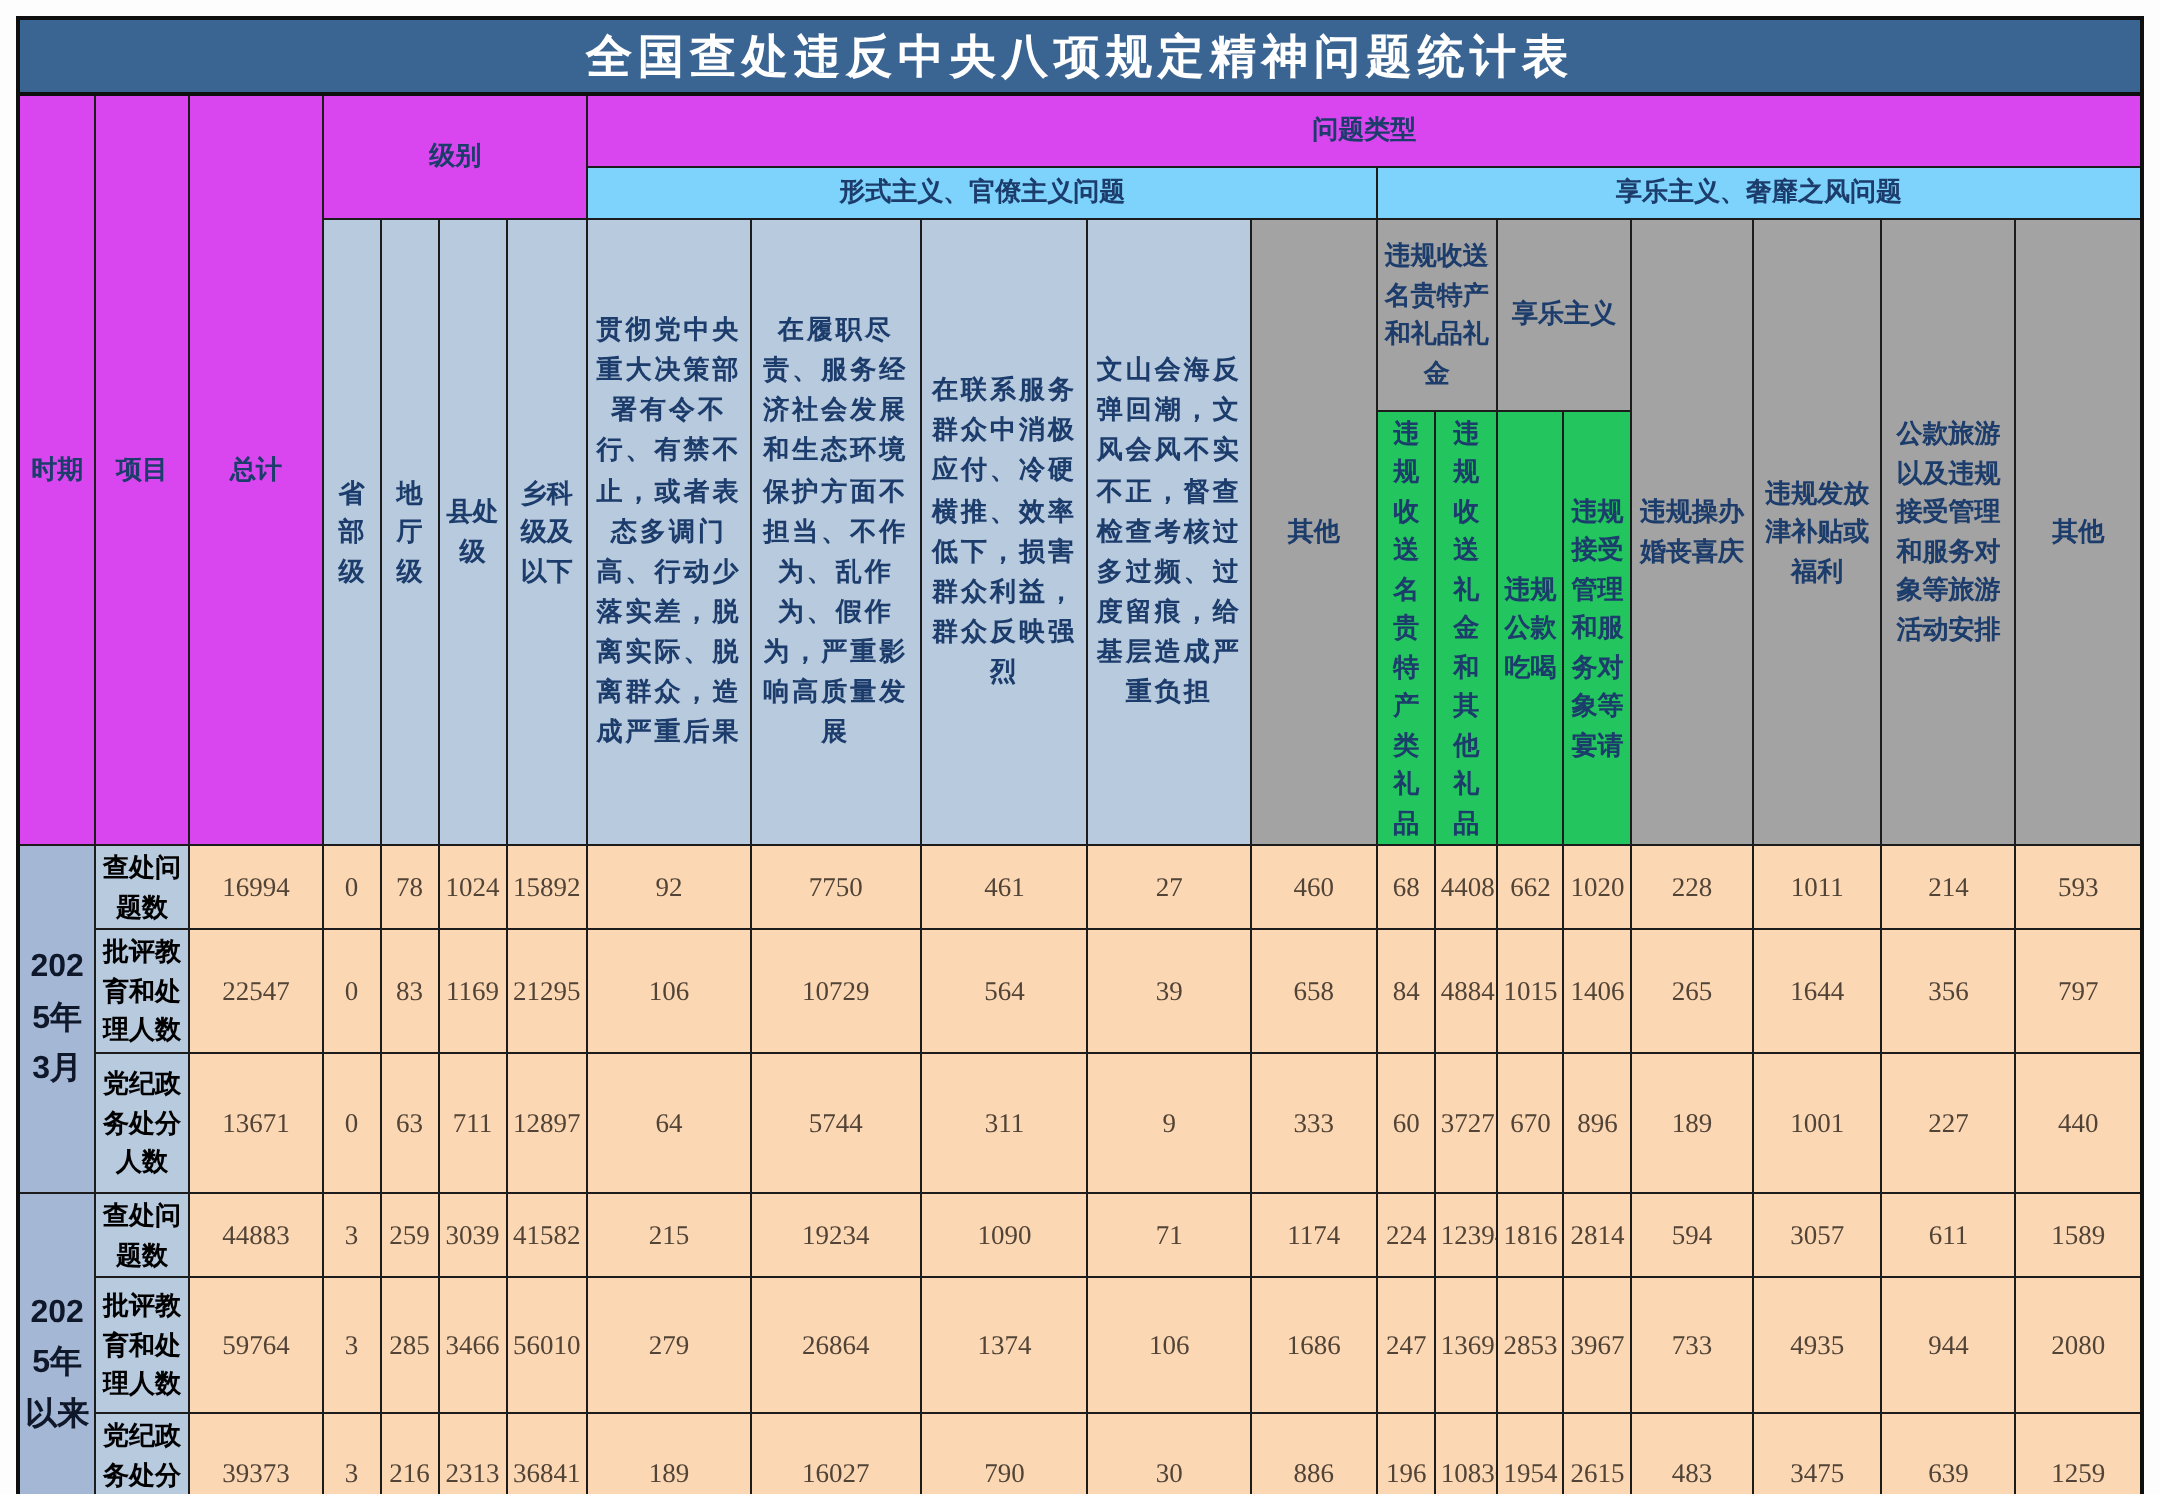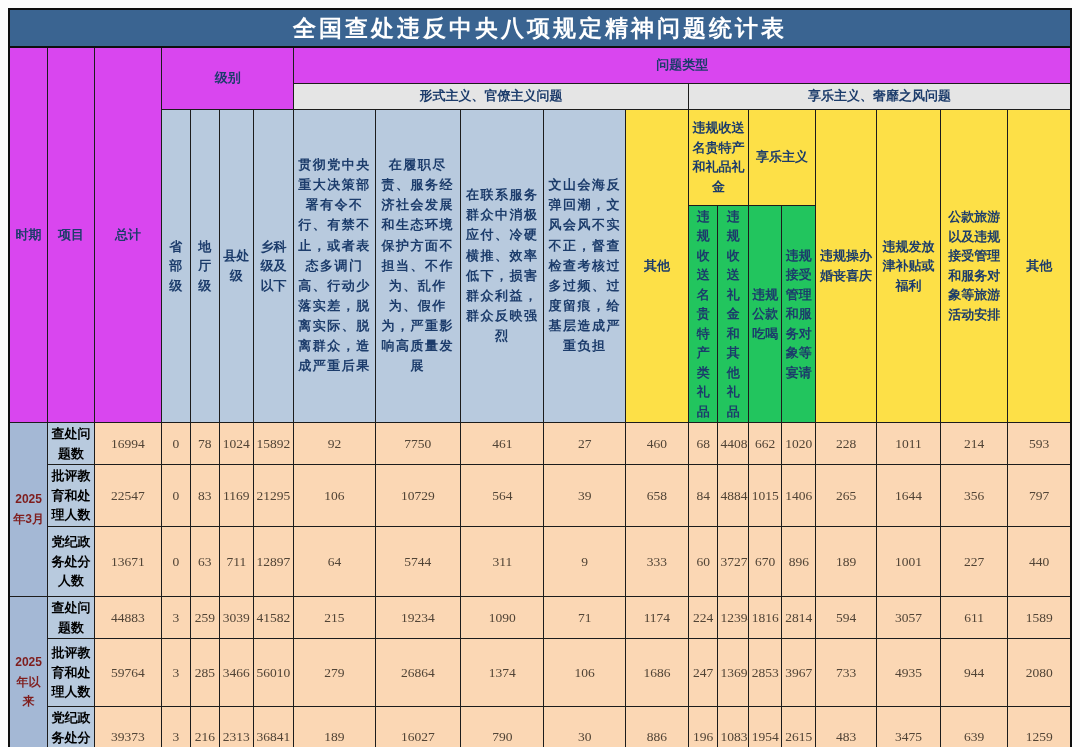--- a/index.html
+++ b/index.html
@@ -18,41 +18,41 @@
   table.tbl {
     border-collapse:collapse; table-layout:fixed; width:1064px;
     border:2px solid #0f0f0f;
   }
   .tbl th, .tbl td {
     border:1px solid #1c1c1c; padding:1px 2px; overflow:hidden;
     text-align:center; vertical-align:middle; box-sizing:border-box;
   }
   .tbl th { color:#1c3c6b; font-weight:bold; font-size:13px; }
   .c-dark  { background:#d946ef; }
-  .c-light { background:#e5e5e5; }
+  .c-light { background:#7dd3fc; }
   .hr1 { height:36px; } .hr2 { height:26px; } .hr3 { height:96px; } .hr4 { height:132px; }
   .lvl {
     background:#b8cade; font-size:12.5px; line-height:1.5;
     word-break:break-all; padding:2px 1px; color:#1c3c6b;
   }
   .desc {
     background:#b8cade; font-family:"Liberation Serif", serif; font-weight:normal;
     font-size:12px; letter-spacing:1.5px; line-height:1.55; text-align:justify;
     word-break:break-all; padding:4px 6px; color:#1f3e6d;
   }
   .vcol {
     background:#22c55e; font-family:"Liberation Serif", serif; font-weight:normal;
     font-size:12px; line-height:1.5; word-break:break-all; padding:2px 2px; color:#1f3e6d;
   }
   .grp {
-    background:#fde047; font-family:"Liberation Serif", serif; font-weight:normal;
+    background:#a3a3a3; font-family:"Liberation Serif", serif; font-weight:normal;
     font-size:12px; line-height:1.5; word-break:break-all; padding:2px 4px; color:#1f3e6d;
   }
   .period {
-    background:#a4b8d5; font-size:12px; font-weight:bold; color:#7f1d1d;
+    background:#a4b8d5; font-size:16px; font-weight:bold; color:#0f172a;
     word-break:break-all; line-height:1.6; padding:2px 2px;
   }
   .item {
     background:#b8cade; font-size:13px; font-weight:bold; color:#000000;
     word-break:break-all; line-height:1.5; padding:2px 4px;
   }
   .num {
     background:#fbd7b4; font-family:"Liberation Serif", serif;
     font-size:13.5px; color:#514436;
   }

